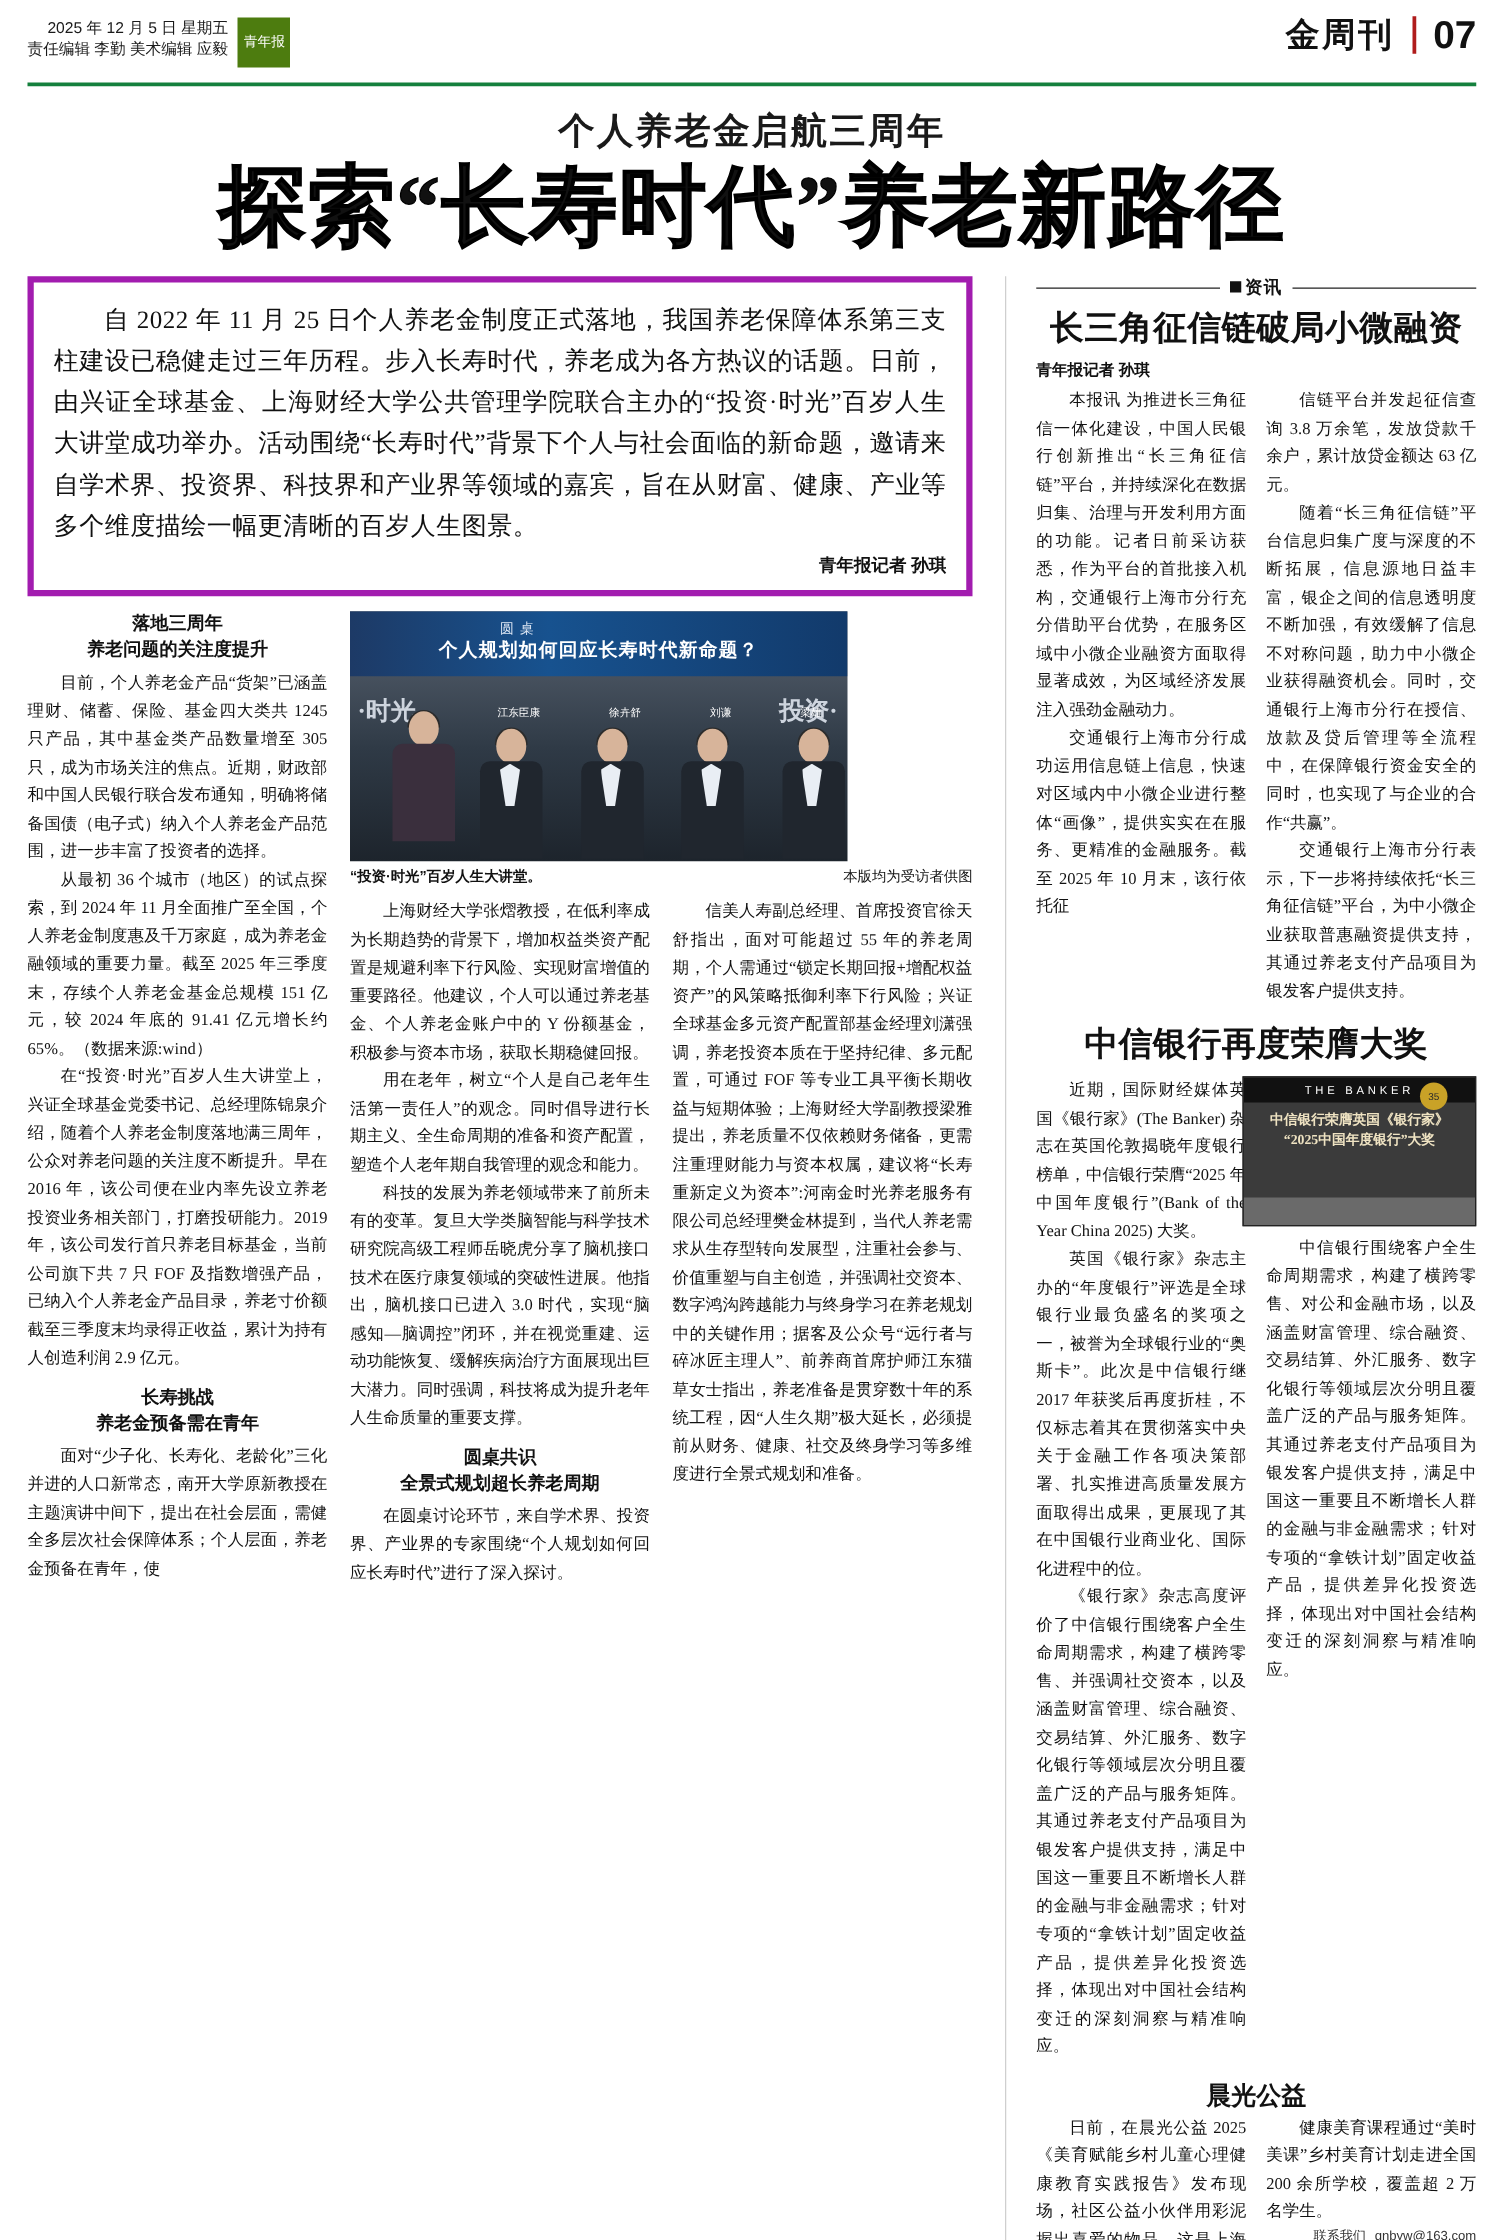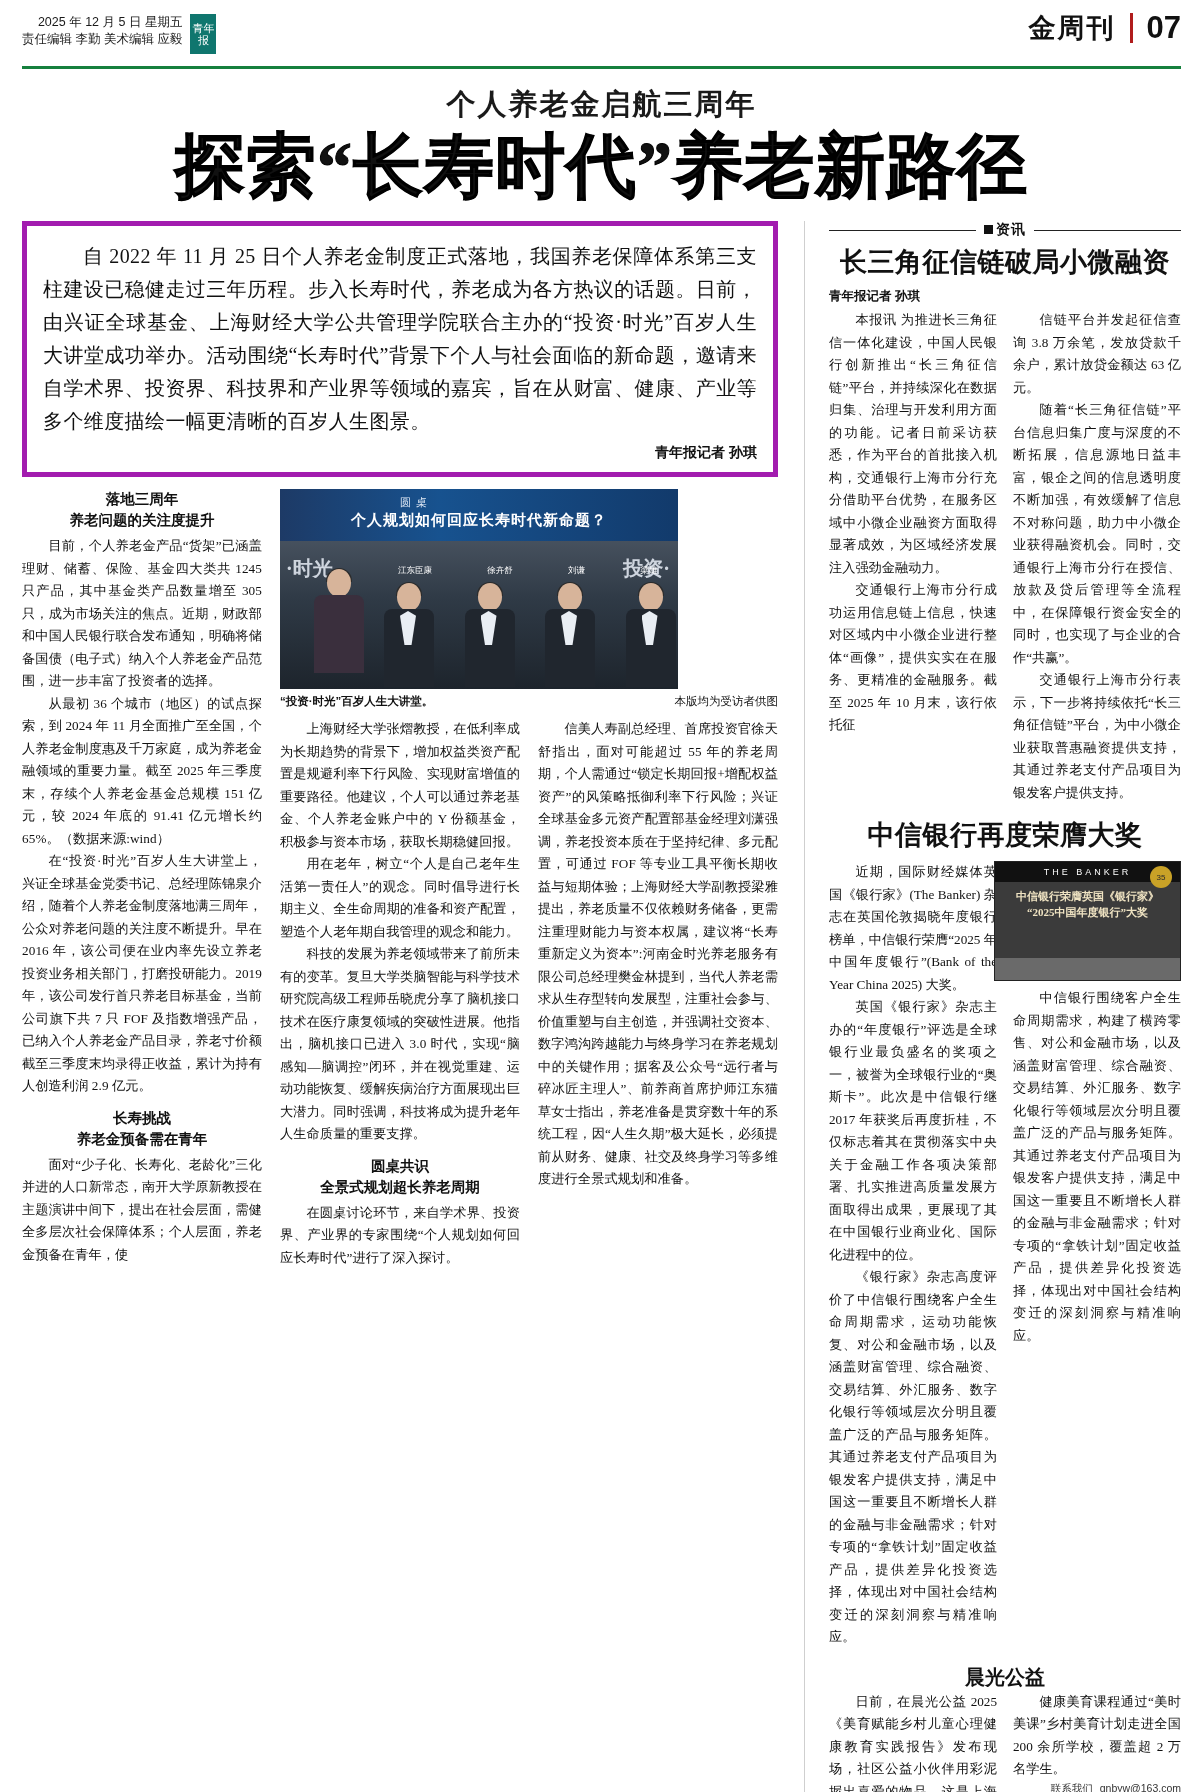--- a/index.html
+++ b/index.html
@@ -27,22 +27,22 @@
   }
   .mast-left{
     display:flex;align-items:flex-start;gap:8px;
     padding-top:6px;
   }
   .mast-dates{
     font-size:12.5px;line-height:17px;text-align:right;
     color:#1a1a1a;font-family:"Liberation Sans",sans-serif;
   }
   .mast-logo{
-    width:26px;height:40px;
-    background:#0f766e;
+    width:42px;height:40px;
+    background:#4d7c0f;
     color:#fff;
     font-size:11px;line-height:12px;
     display:flex;align-items:center;justify-content:center;
     text-align:center;
     font-family:"Liberation Serif",serif;
     letter-spacing:0px;
   }
   .mast-right{
     margin-left:auto;
     display:flex;align-items:center;gap:14px;
@@ -204,21 +204,21 @@
     font-family:"Liberation Sans",sans-serif;
   }
   .award-img .mid{
     position:absolute;left:8px;right:8px;top:26px;text-align:center;color:#efe3c2;
     font-size:11px;line-height:16px;font-weight:bold;
   }
   .award-img .btm{
     position:absolute;left:0;right:0;bottom:0;height:22px;background:#6a6a6a;
   }
   .award-img .badge{
-    position:absolute;right:8px;top:4px;width:22px;height:22px;border-radius:50%;
+    position:absolute;right:22px;top:4px;width:22px;height:22px;border-radius:50%;
     background:#c9a227;color:#2b2b2b;font-size:8px;display:flex;align-items:center;justify-content:center;
     font-family:"Liberation Sans",sans-serif;
   }
   .r-block{margin-top:14px;}
   .r-subtitle{
     font-size:20px;font-weight:bold;text-align:center;line-height:28px;
   }
   .footer{
     position:absolute;right:22px;bottom:4px;font-size:10.5px;color:#333;
     font-family:"Liberation Sans",sans-serif;
@@ -365,21 +365,21 @@
           <p>交通银行上海市分行表示，下一步将持续依托“长三角征信链”平台，为中小微企业获取普惠融资提供支持，其通过养老支付产品项目为银发客户提供支持。</p>
         </div>
       </div>
 
       <div class="r-block">
         <div class="r-title">中信银行再度荣膺大奖</div>
         <div class="r-cols">
           <div class="r-col">
             <p>近期，国际财经媒体英国《银行家》(The Banker) 杂志在英国伦敦揭晓年度银行榜单，中信银行荣膺“2025 年中国年度银行”(Bank of the Year China 2025) 大奖。</p>
             <p>英国《银行家》杂志主办的“年度银行”评选是全球银行业最负盛名的奖项之一，被誉为全球银行业的“奥斯卡”。此次是中信银行继 2017 年获奖后再度折桂，不仅标志着其在贯彻落实中央关于金融工作各项决策部署、扎实推进高质量发展方面取得出成果，更展现了其在中国银行业商业化、国际化进程中的位。</p>
-            <p>《银行家》杂志高度评价了中信银行围绕客户全生命周期需求，运动功能恢复、对公和金融市场，以及涵盖财富管理、综合融资、交易结算、外汇服务、数字化银行等领域层次分明且覆盖广泛的产品与服务矩阵。其通过养老支付产品项目为银发客户提供支持，满足中国这一重要且不断增长人群的金融与非金融需求；针对专项的“拿铁计划”固定收益产品，提供差异化投资选择，体现出对中国社会结构变迁的深刻洞察与精准响应。</p>
+            <p>《银行家》杂志高度评价了中信银行围绕客户全生命周期需求，构建了横跨零售、并强调社交资本，以及涵盖财富管理、综合融资、交易结算、外汇服务、数字化银行等领域层次分明且覆盖广泛的产品与服务矩阵。其通过养老支付产品项目为银发客户提供支持，满足中国这一重要且不断增长人群的金融与非金融需求；针对专项的“拿铁计划”固定收益产品，提供差异化投资选择，体现出对中国社会结构变迁的深刻洞察与精准响应。</p>
           </div>
           <div class="r-col">
             <div class="award-img">
               <div class="top">THE BANKER</div>
               <div class="badge">35</div>
               <div class="mid">中信银行荣膺英国《银行家》<br>“2025中国年度银行”大奖</div>
               <div class="btm"></div>
             </div>
             <p>中信银行围绕客户全生命周期需求，构建了横跨零售、对公和金融市场，以及涵盖财富管理、综合融资、交易结算、外汇服务、数字化银行等领域层次分明且覆盖广泛的产品与服务矩阵。其通过养老支付产品项目为银发客户提供支持，满足中国这一重要且不断增长人群的金融与非金融需求；针对专项的“拿铁计划”固定收益产品，提供差异化投资选择，体现出对中国社会结构变迁的深刻洞察与精准响应。</p>
           </div>

